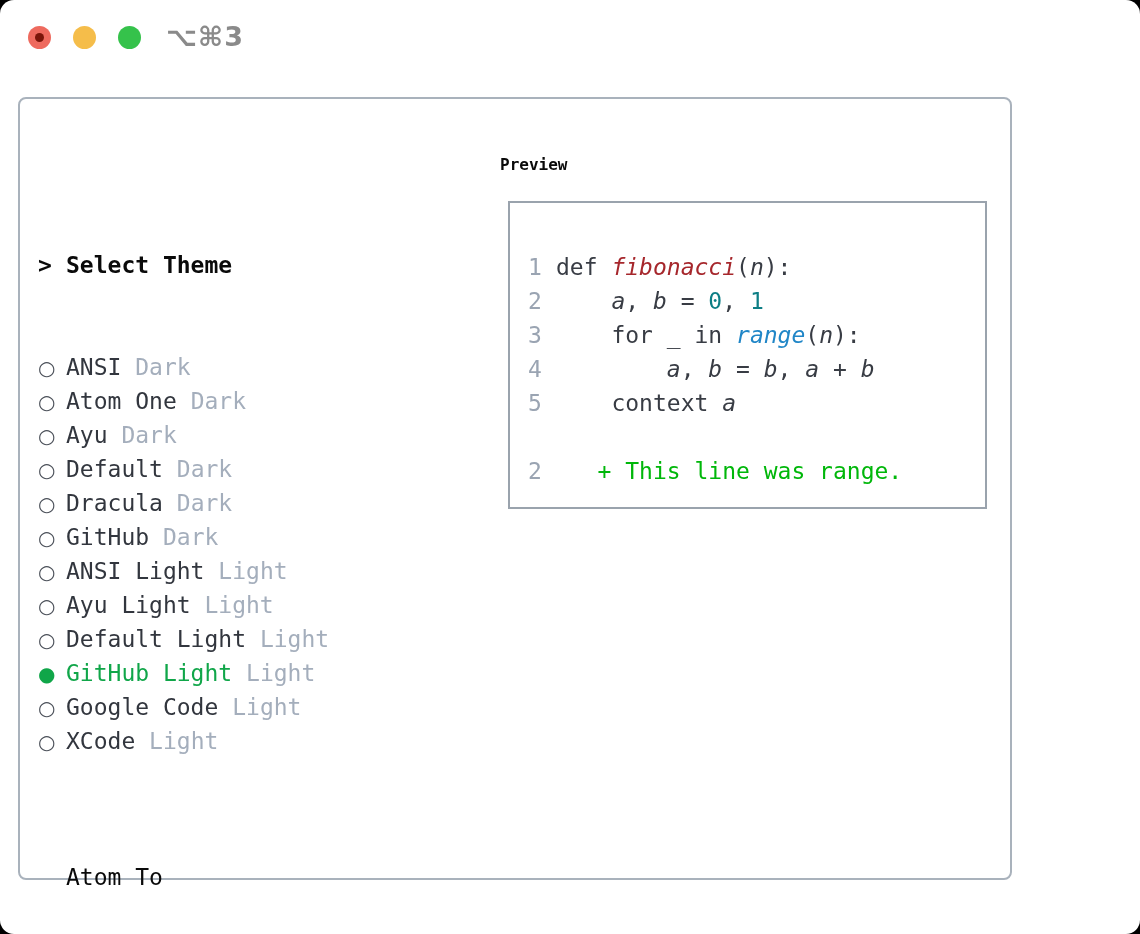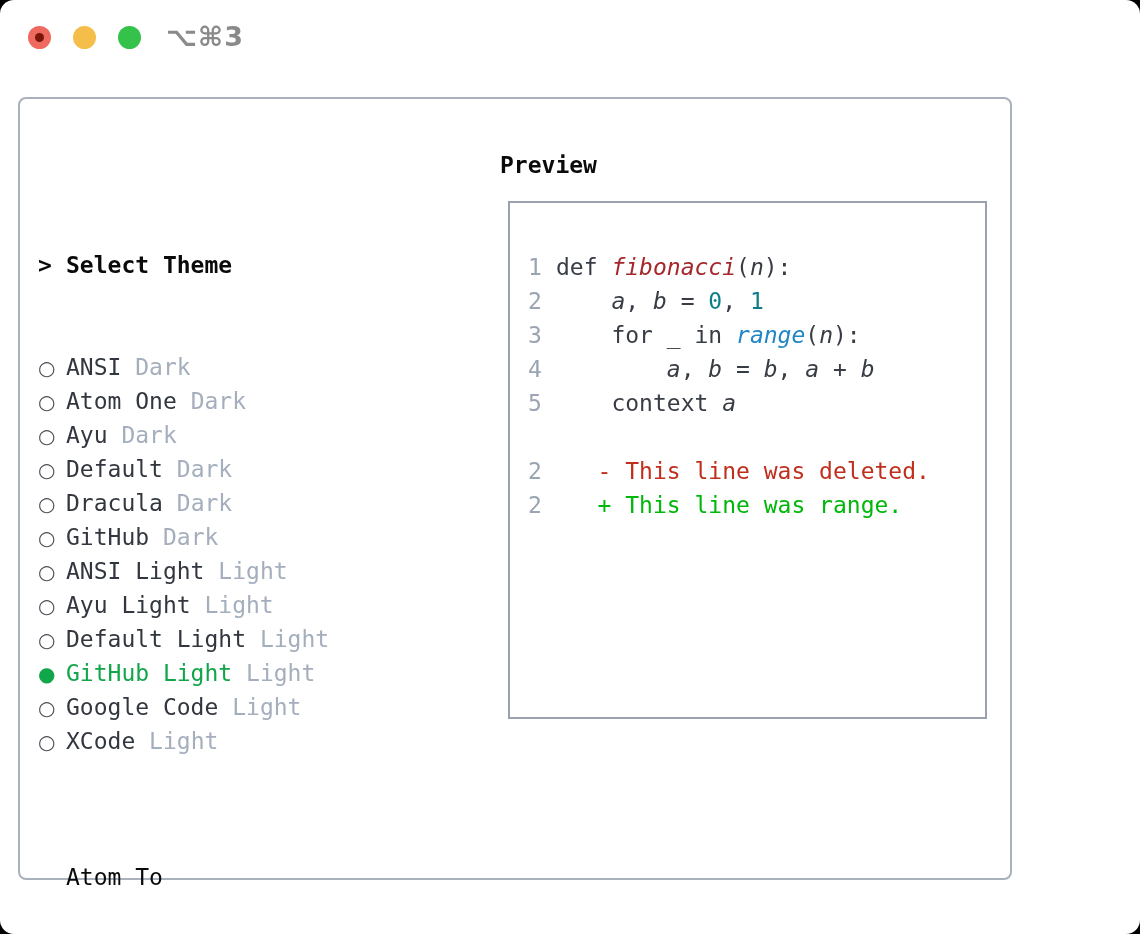--- a/index.html
+++ b/index.html
@@ -43,25 +43,25 @@
   .bullet.sel{color:var(--accent_green);}
   .hdr{color:var(--heading_black);font-weight:bold;margin-top:32px;}
   .hdr .bullet{color:var(--heading_black);font-weight:bold;font-family:"DejaVu Sans Mono",monospace;font-size:23px;}
   .tname{color:var(--name_dark);}
   .tname.sel{color:var(--accent_green);margin-top:32px;}
   .tvariant{color:var(--variant_gray);}
   .apply-hdr{color:var(--heading_black);margin-top:34px;}
   .indent{display:inline-block;width:28px;}
   
   .preview-title{
-    position:absolute;left:480px;top:49px;font-size:23px;line-height:34px;
+    position:absolute;left:480px;top:49px;font-size:16px;line-height:34px;
     font-weight:bold;color:var(--heading_black);
   }
   .preview-box{
-    position:absolute;left:488px;top:102px;width:479px;height:518px;
+    position:absolute;left:488px;top:102px;width:479px;height:308px;
     border:2px solid var(--preview_border);box-sizing:border-box;background:#fff;
     padding:47px 0 0 18px;overflow:hidden;
   }
   .crow{height:34px;font-size:23px;line-height:34px;white-space:pre;}
   .lnum{display:inline-block;width:28px;color:var(--line_number_gray);}
   .gap{height:34px;}
   .tok-k,.tok-p{color:var(--code_dark);}
   .tok-v{color:var(--code_dark);font-style:italic;}
   .tok-f{color:var(--function_red);font-style:italic;}
   .tok-n{color:var(--number_teal);}
@@ -94,18 +94,17 @@
     <div class="preview-box">
       <div id="code-block">
           <div class="crow"><span class="lnum">1</span><span class="tok-k">def </span><span class="tok-f">fibonacci</span><span class="tok-p">(</span><span class="tok-v">n</span><span class="tok-p">):</span></div>
           <div class="crow"><span class="lnum">2</span><span class="tok-p">    </span><span class="tok-v">a</span><span class="tok-p">, </span><span class="tok-v">b</span><span class="tok-p"> = </span><span class="tok-n">0</span><span class="tok-p">, </span><span class="tok-n">1</span></div>
           <div class="crow"><span class="lnum">3</span><span class="tok-p">    </span><span class="tok-k">for </span><span class="tok-v">_</span><span class="tok-p"> </span><span class="tok-k">in </span><span class="tok-b">range</span><span class="tok-p">(</span><span class="tok-v">n</span><span class="tok-p">):</span></div>
           <div class="crow"><span class="lnum">4</span><span class="tok-p">        </span><span class="tok-v">a</span><span class="tok-p">, </span><span class="tok-v">b</span><span class="tok-p"> = </span><span class="tok-v">b</span><span class="tok-p">, </span><span class="tok-v">a</span><span class="tok-p"> + </span><span class="tok-v">b</span></div>
           <div class="crow"><span class="lnum">5</span><span class="tok-k">    </span><span class="tok-k">context </span><span class="tok-v">a</span></div>
         </div>
       <div class="gap"></div>
       <div id="diff-block">
-          <div class="crow"><span class="lnum">2</span><span class="tok-p">   </span><span class="tok-del">- This line was deleted.</span></div>
           <div class="crow"><span class="lnum">2</span><span class="tok-p">   </span><span class="tok-add">+ This line was range.</span></div>
         </div>
     </div>
   </div>
 </div>
 
 </body></html>

